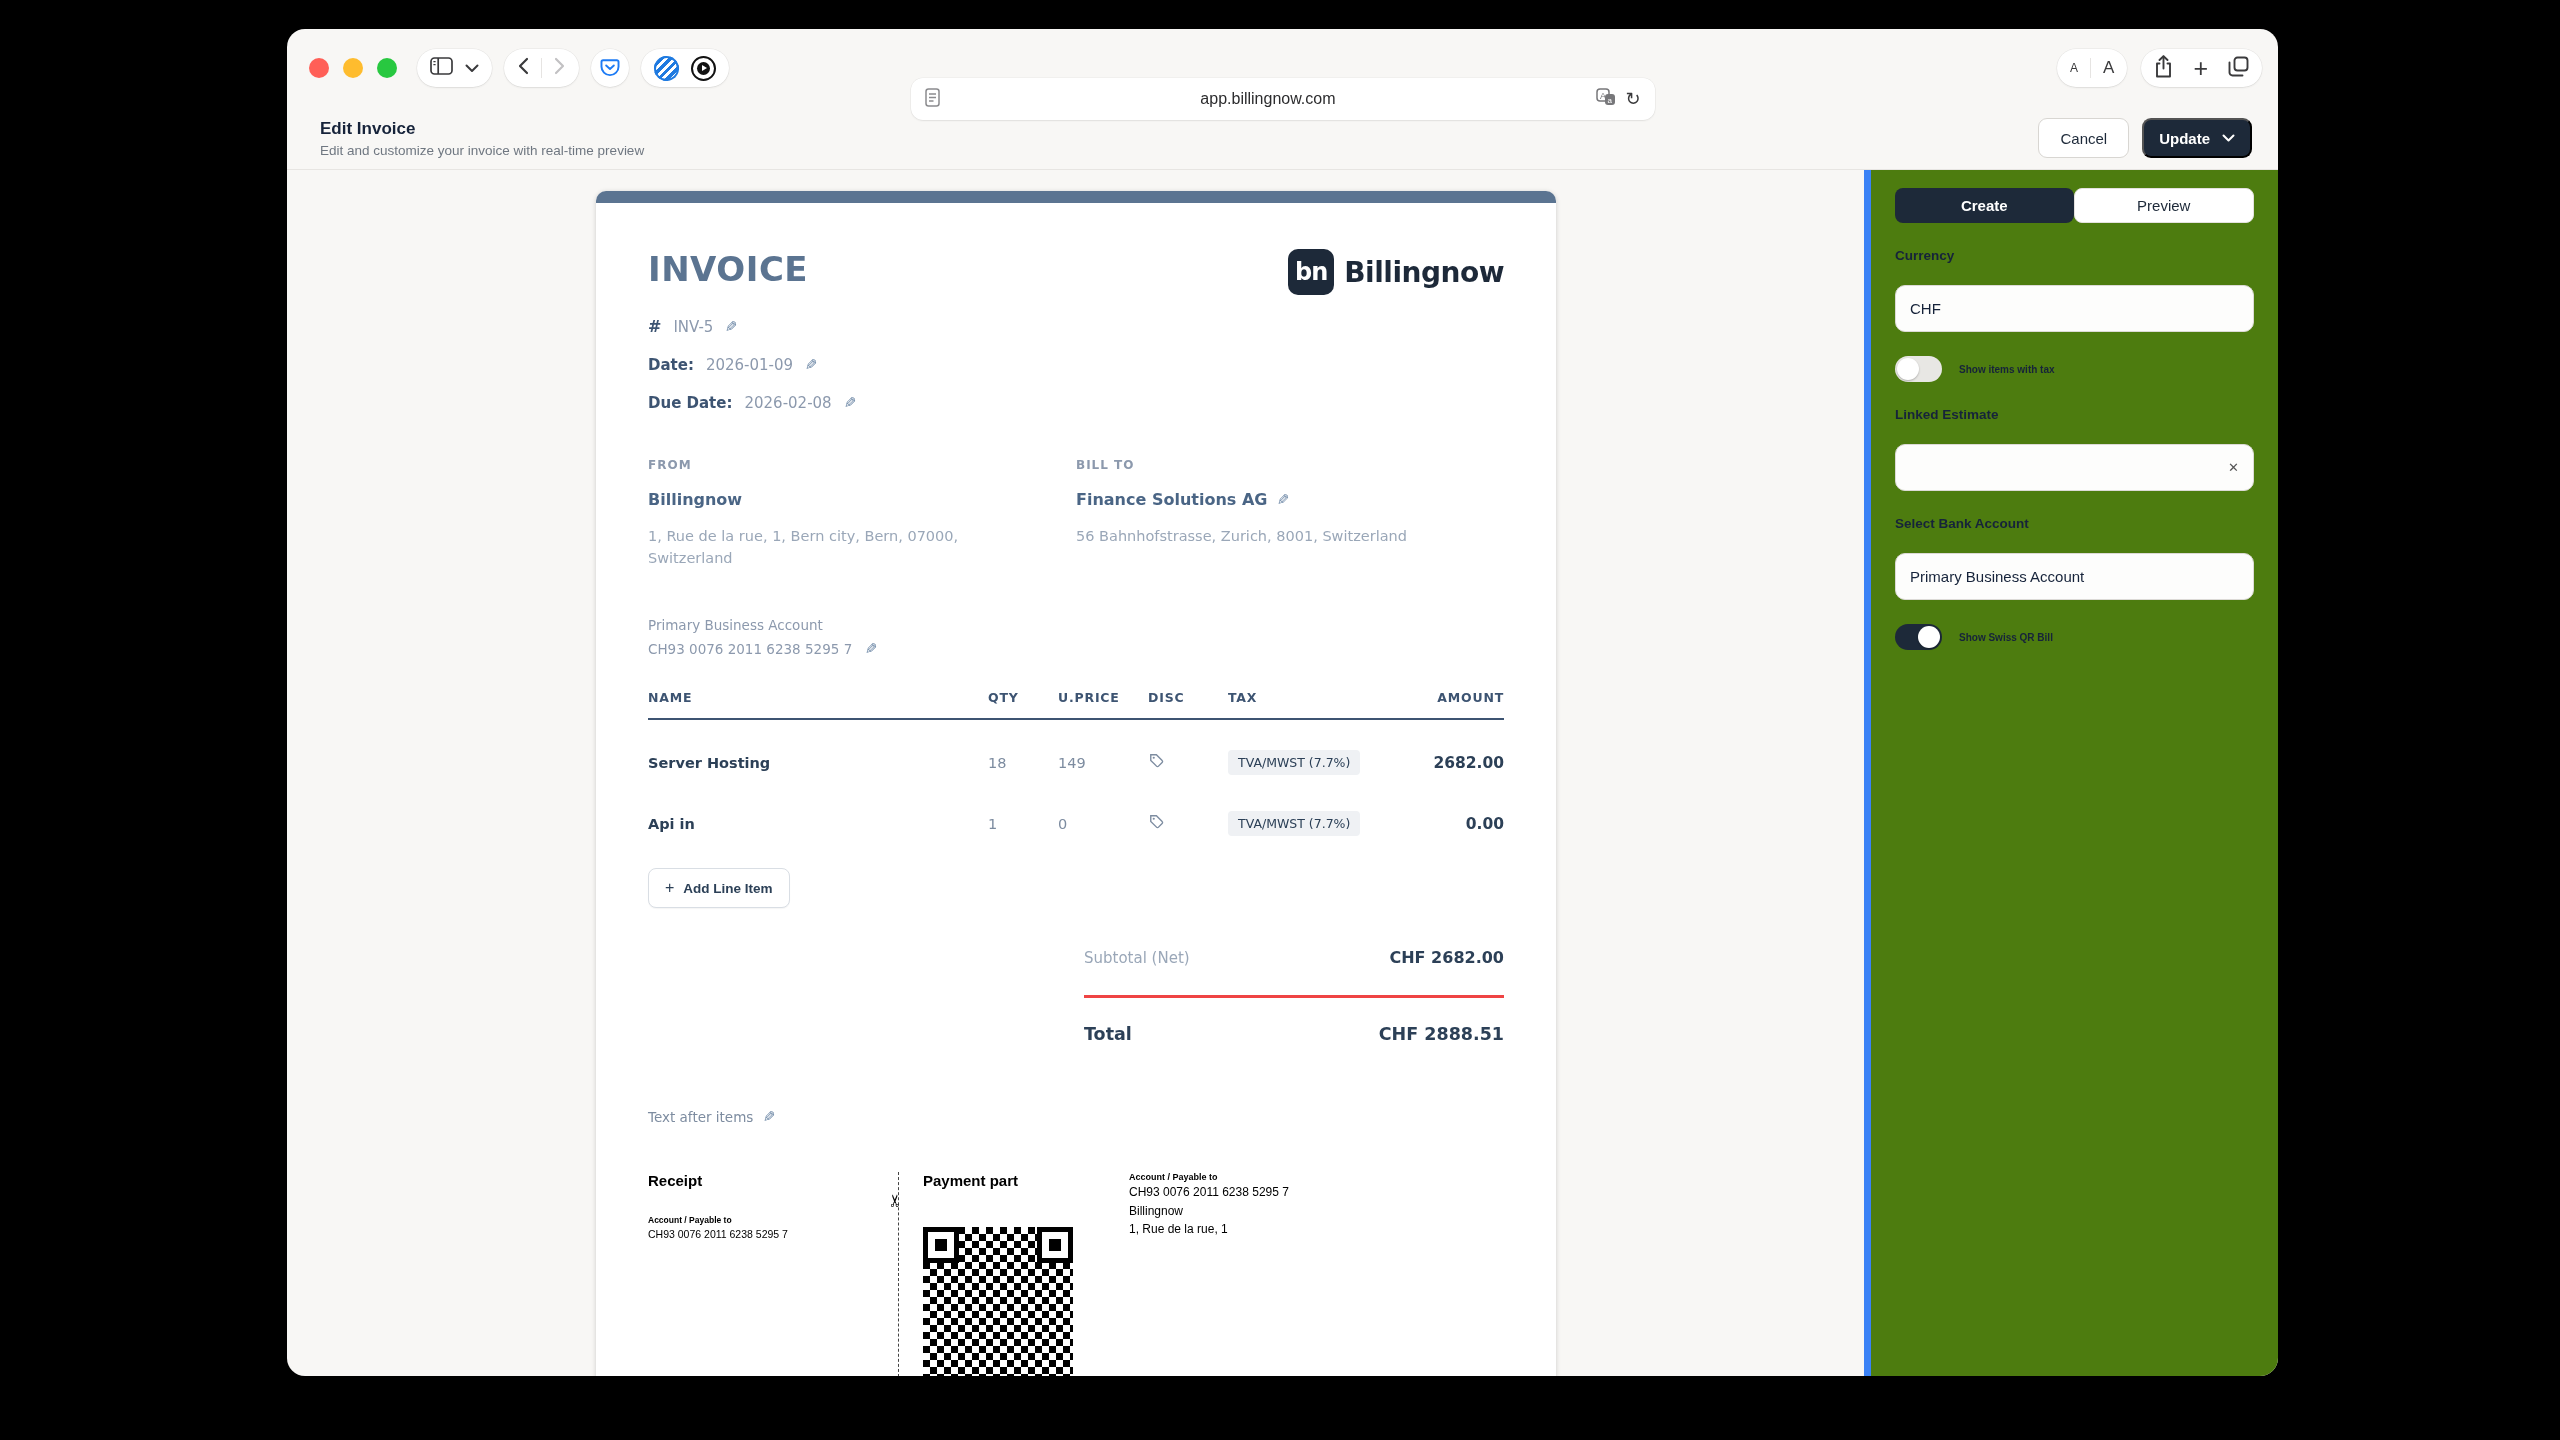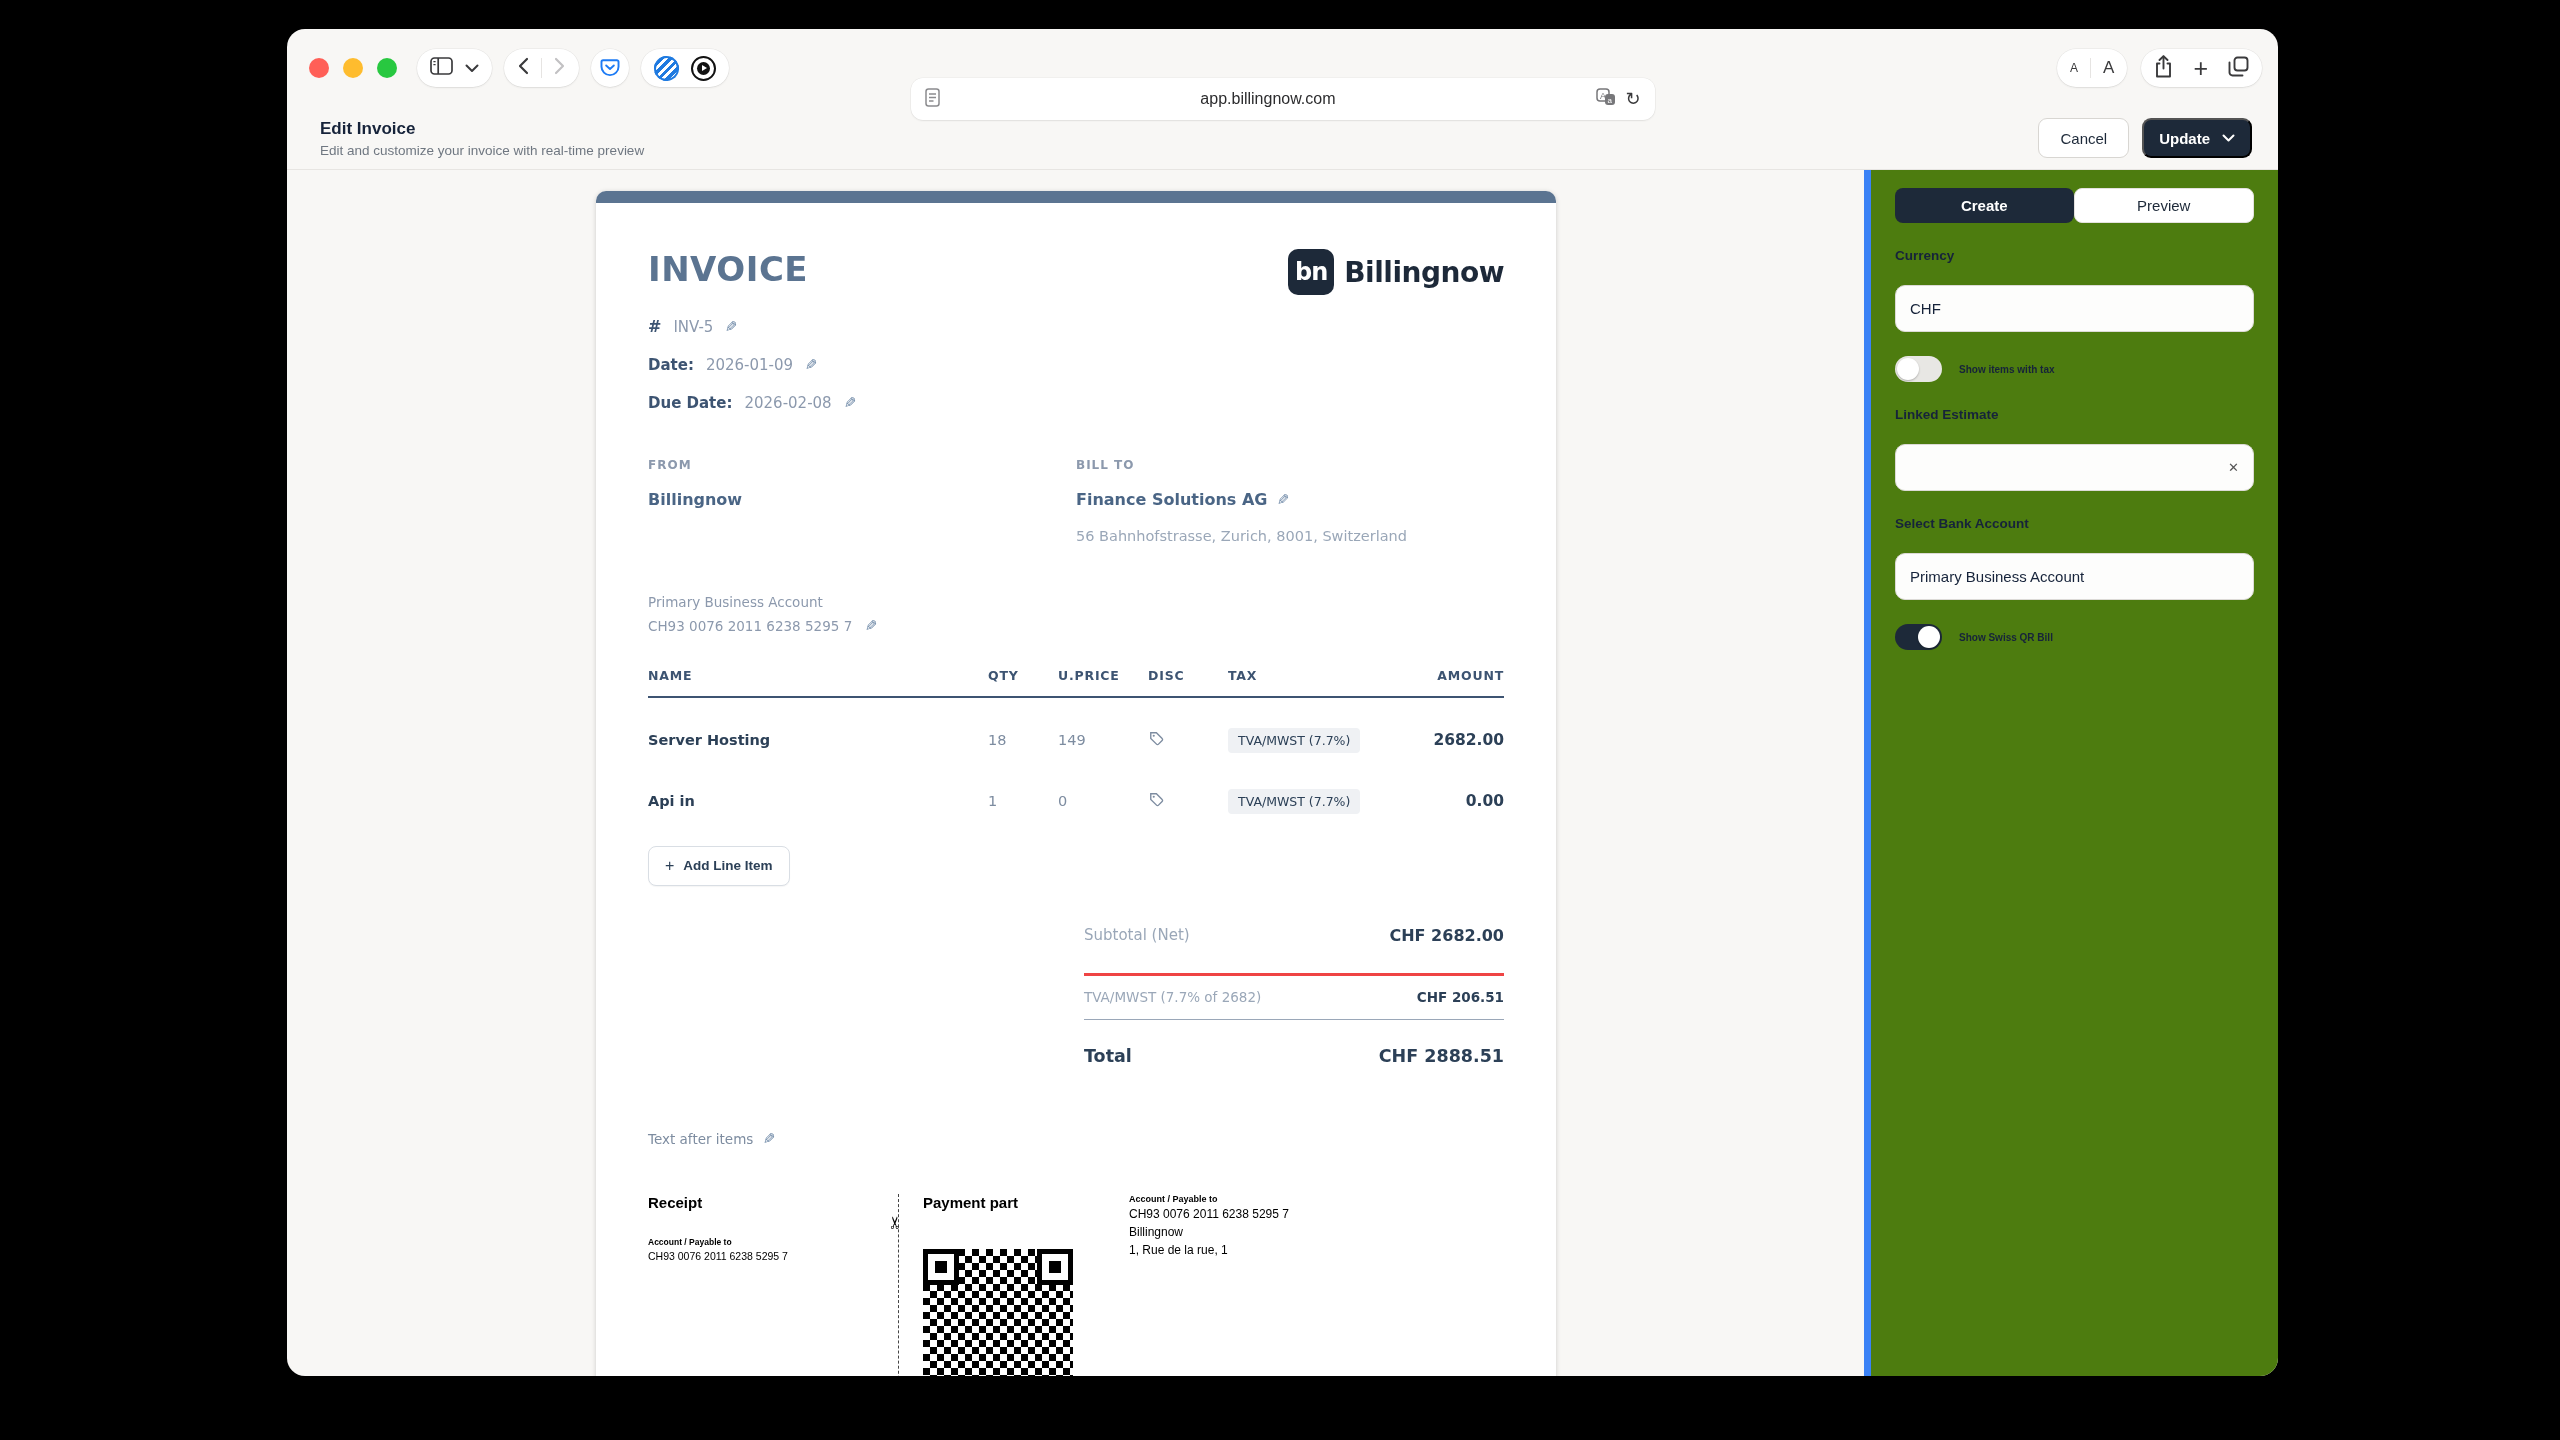--- a/index.html
+++ b/index.html
@@ -283,20 +283,21 @@
 
           <div class="logo">
             <span class="logo-box">bn</span>
             <span class="logo-name">Billingnow</span>
           </div>
 
           <div class="parties">
             <div class="party">
               <div class="party-label">FROM</div>
               <div class="party-name">Billingnow</div>
+              <div class="party-addr">1, Rue de la rue, 1, Bern city, Bern, 07000, Switzerland</div>
             </div>
             <div class="party">
               <div class="party-label">BILL TO</div>
               <div class="party-name">
                 <span>Finance Solutions AG</span>
                 <span class="pencil">✎</span>
               </div>
               <div class="party-addr" style="max-width:420px">56 Bahnhofstrasse, Zurich, 8001, Switzerland</div>
             </div>
           </div>
@@ -350,24 +351,20 @@
 
           <button class="add-btn">
             <span style="font-size:16px; font-weight:400">+</span>
             <span>Add Line Item</span>
           </button>
 
           <div class="totals">
             <div class="tot-row sub">
               <span class="tot-label">Subtotal (Net)</span>
               <span class="tot-val">CHF 2682.00</span>
-            </div>
-            <div class="tot-row tax">
-              <span class="tax-label">TVA/MWST (7.7% of 2682)</span>
-              <span class="tax-val">CHF 206.51</span>
             </div>
             <div class="tot-row grand">
               <span class="grand-label">Total</span>
               <span class="grand-val">CHF 2888.51</span>
             </div>
           </div>
 
           <div class="text-after">
             <span>Text after items</span>
             <span class="pencil">✎</span>

